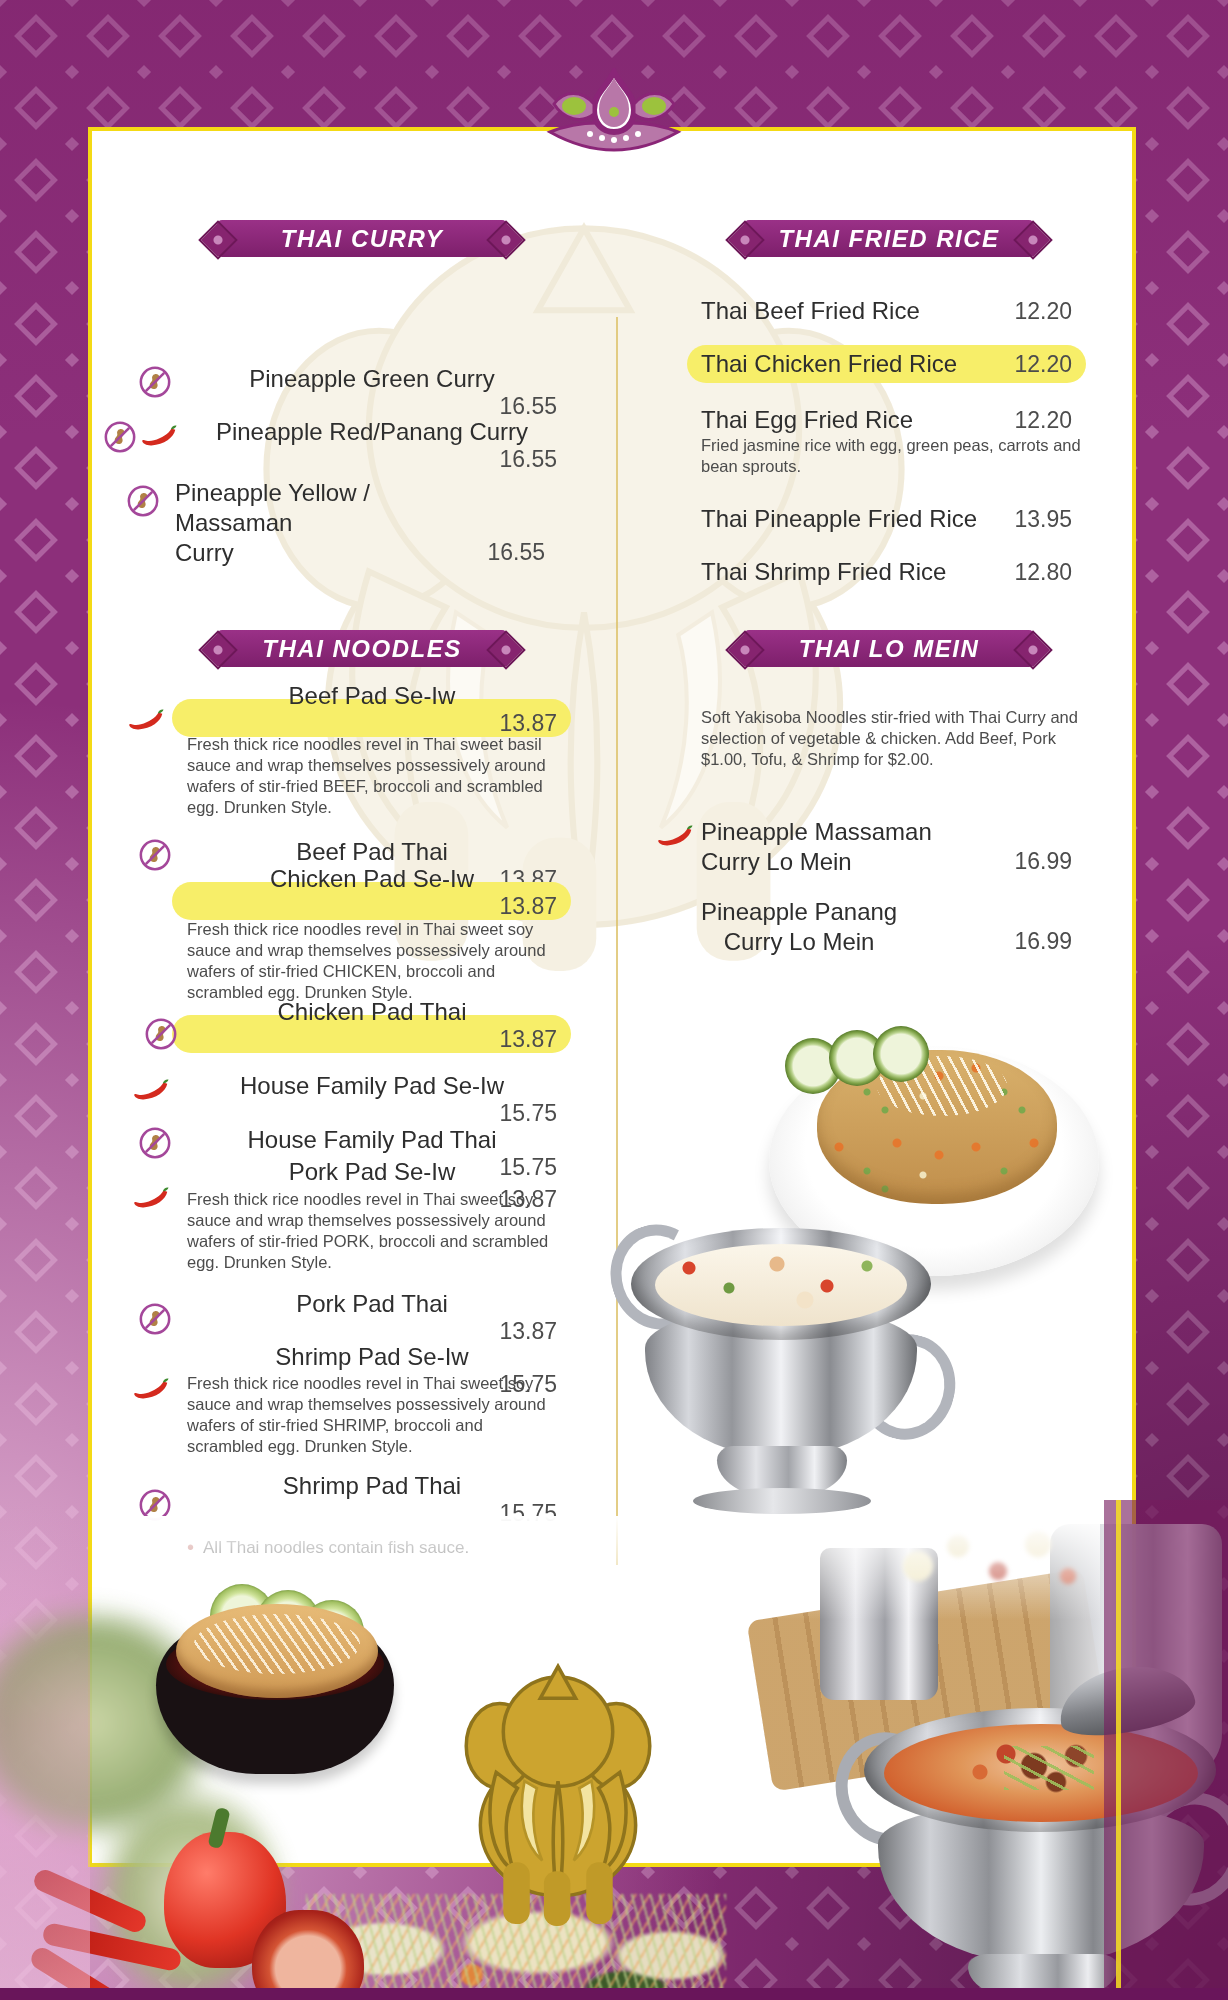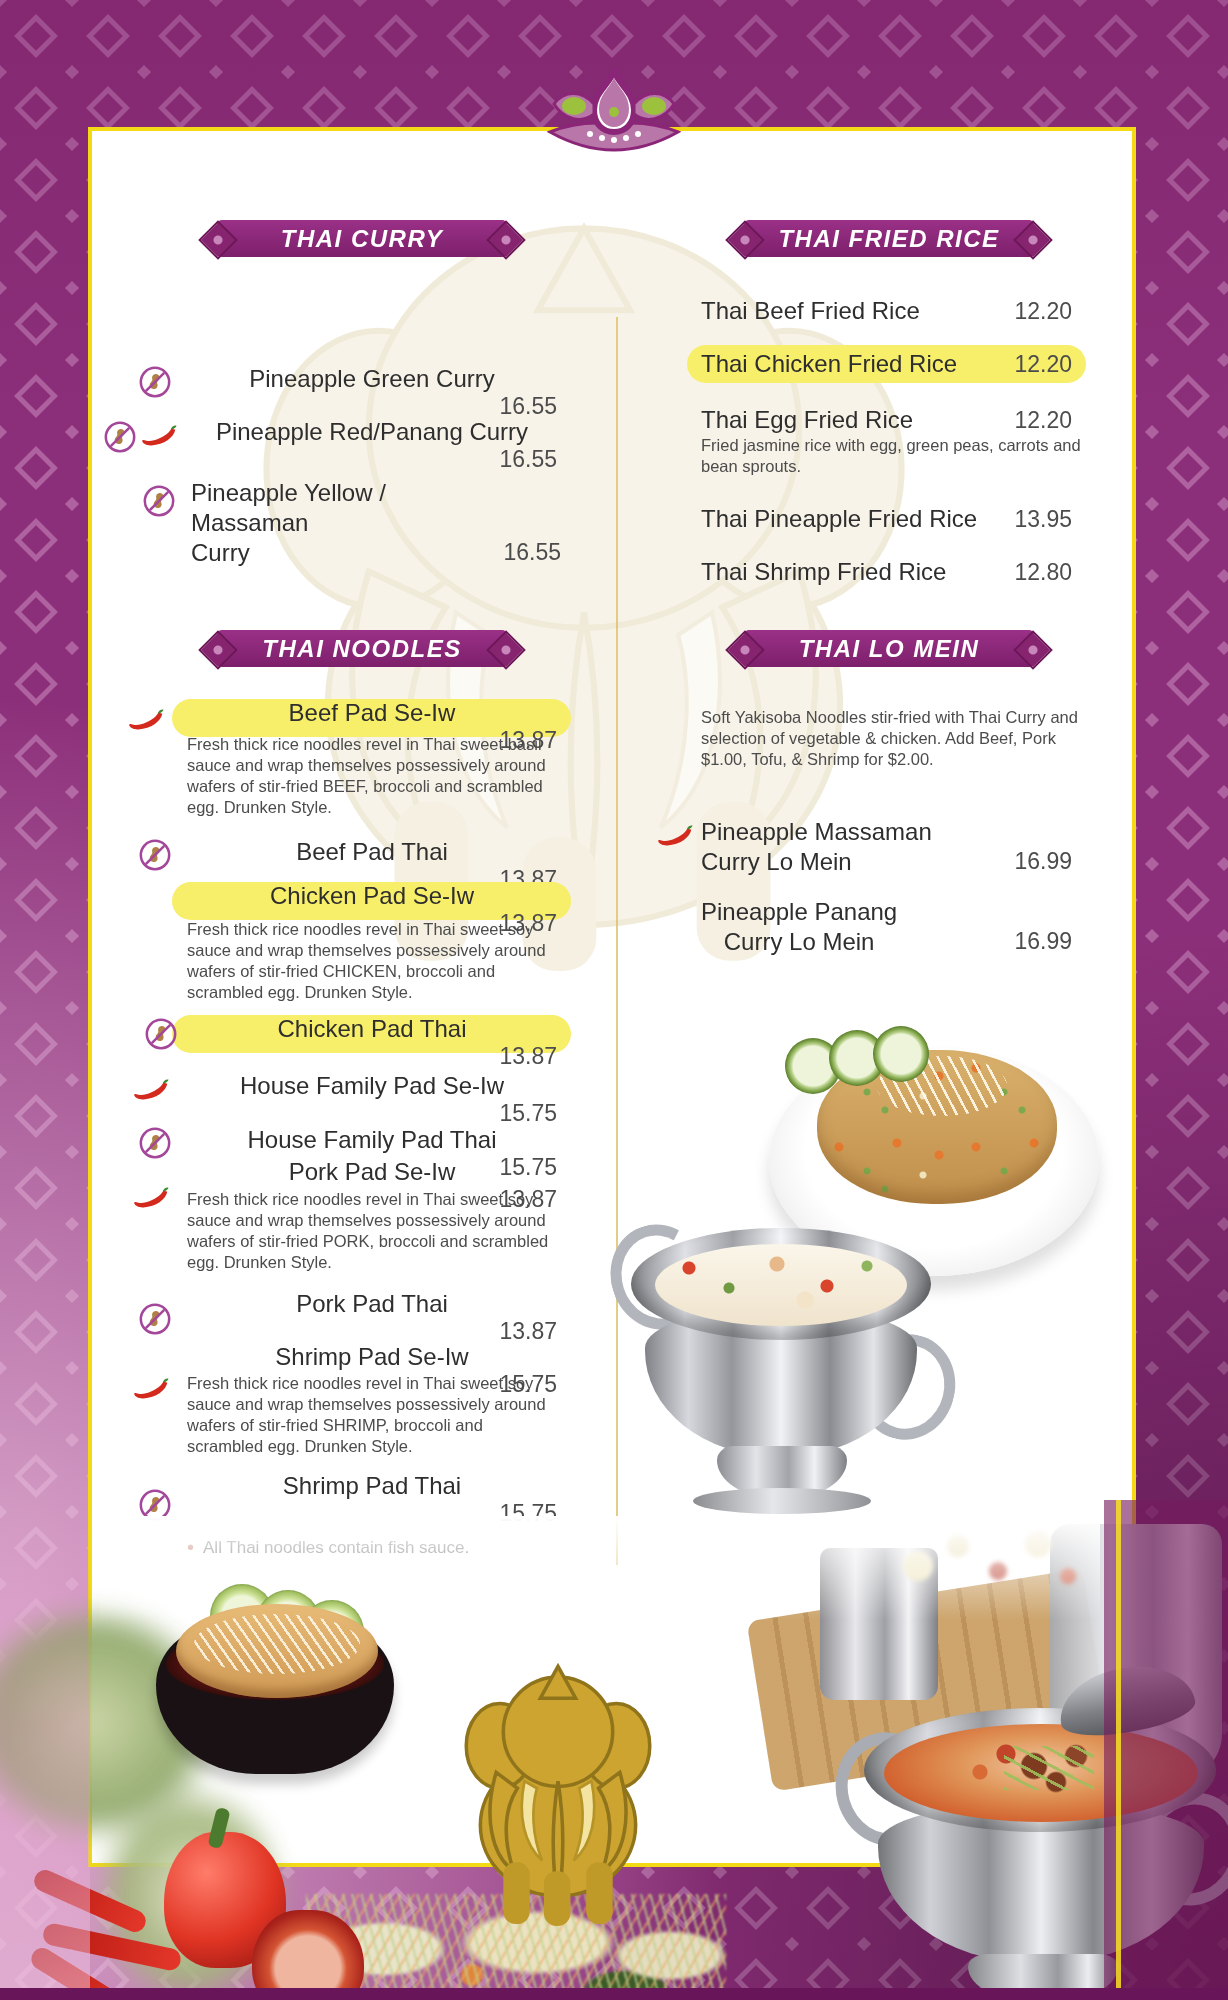--- a/index.html
+++ b/index.html
@@ -30,28 +30,28 @@
   
   .intro,.desc{position:absolute;font-size:16.5px;line-height:21px;color:#4c4c4c;}
   .intro-curry{left:95px;top:164px;width:372px;}
   .intro-lomein{left:609px;top:576px;width:402px;}
   .row{position:absolute;display:flex;align-items:center;height:34px;}
   .row .nm{font-size:24px;color:#2e2e2e;white-space:nowrap;}
   .row .pr{margin-left:auto;font-size:23px;color:#4c4c4c;padding-left:8px;}
   .lrow{left:95px;width:370px;flex-direction:column;}
   .rrow{left:609px;width:371px;}
   .hl{background:#f7ee69;border-radius:19px;height:38px;}
-  .hl.lrow{left:80px;width:399px;padding:0 14px 0 15px;box-sizing:border-box;}
+  .hl.lrow{left:80px;width:399px;padding:0 14px 0 15px;box-sizing:border-box;justify-content:flex-end;}
   .hl.rrow{left:595px;width:399px;padding:0 14px;box-sizing:border-box;}
   .item2{position:absolute;display:flex;align-items:flex-end;}
   .item2 .nm2{font-size:24px;line-height:30px;color:#2e2e2e;}
   .item2 .nm2 span{display:block;}
   .item2 .pr{margin-left:auto;font-size:23px;color:#4c4c4c;margin-bottom:2px;padding-left:8px;}
   .c1{top:234px}.c2{top:287px}
-  .c3{left:99px;top:347px;width:370px;}
+  .c3{left:83px;top:347px;width:370px;}
   .n1{top:568px}.d1{left:95px;top:603px;width:372px;}
   .n2{top:707px}
   .n3{top:751px}.d3{left:95px;top:788px;width:372px;}
   .n4{top:884px}
   .n5{top:941px}.n6{top:995px}
   .n7{top:1027px}.d7{left:95px;top:1058px;width:372px;}
   .n8{top:1159px}
   .n9{top:1212px}.d9{left:95px;top:1242px;width:372px;}
   .n10{top:1341px}
   .f1{top:163px}.f2{top:214px}.f3{top:272px}

